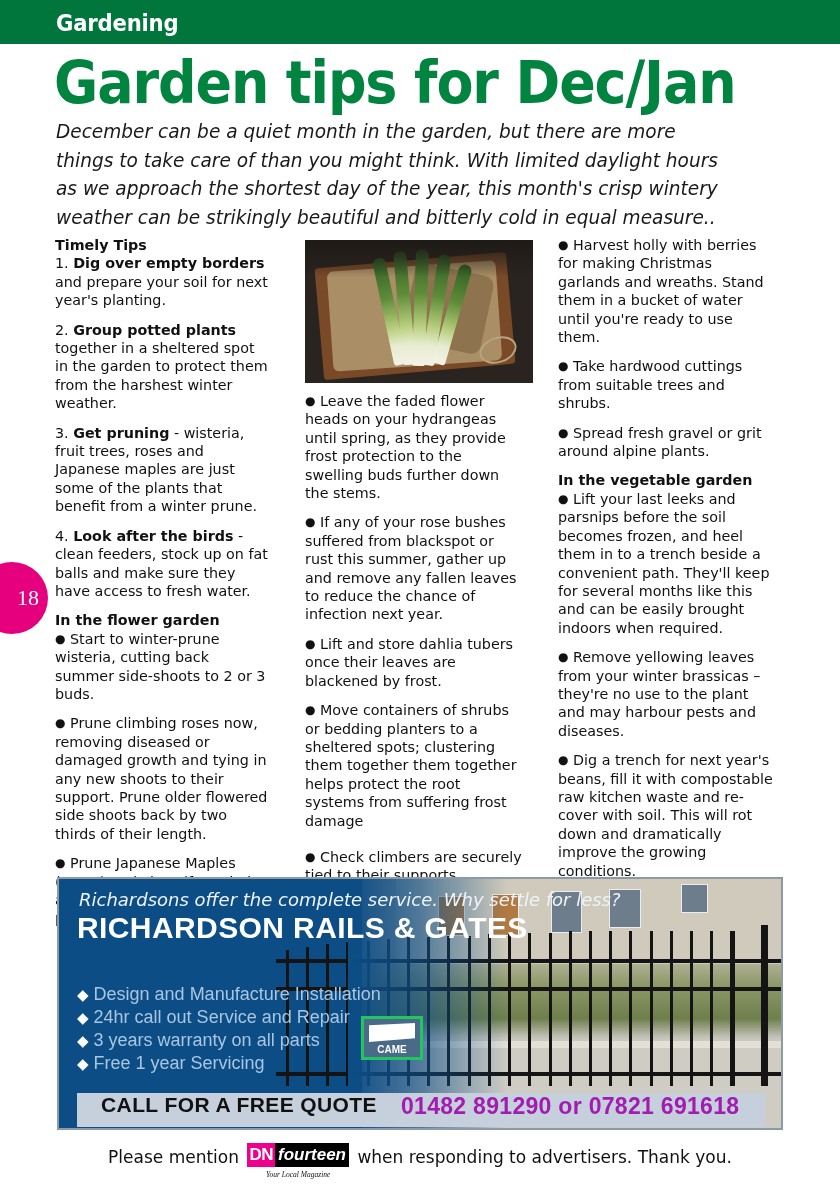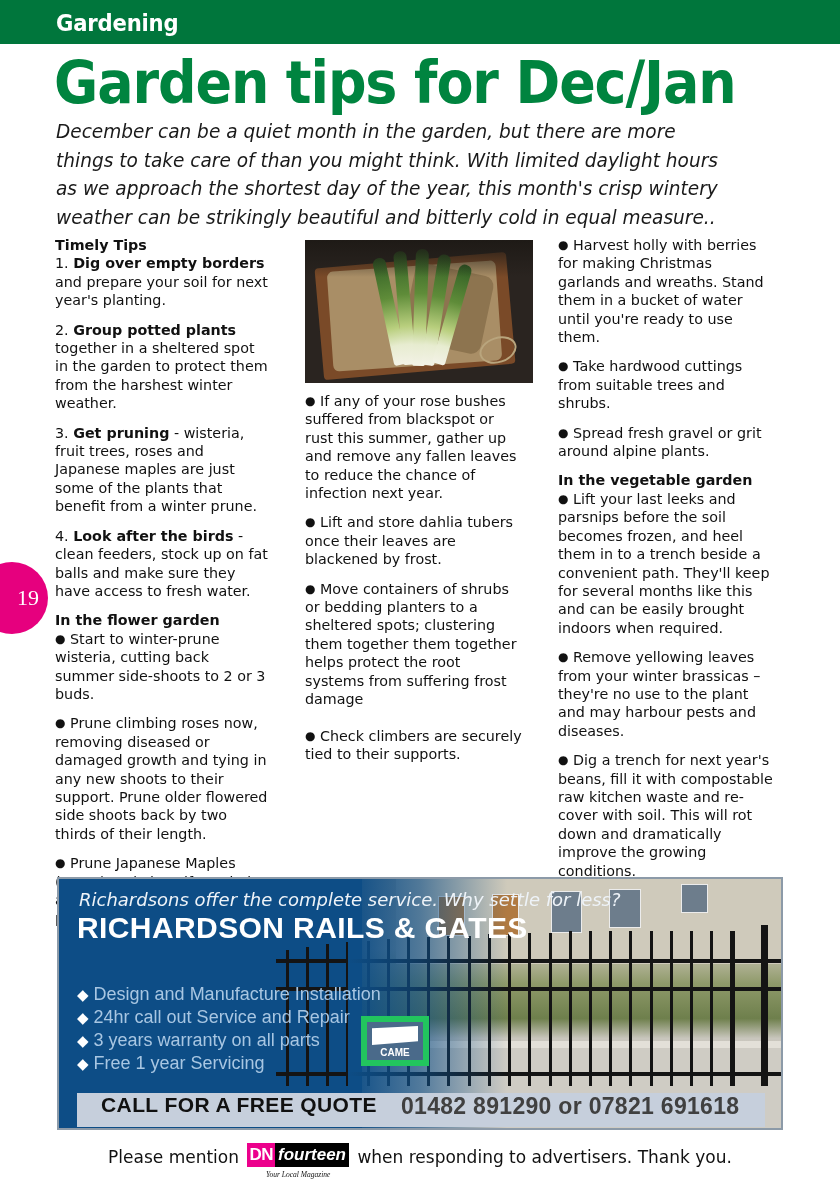--- a/index.html
+++ b/index.html
@@ -302,21 +302,21 @@
     white-space: nowrap;
   }
   .ad-bullets .dia { color: #ffffff; font-size: 15px; }
   .came-logo {
     position: absolute;
     left: 302px;
     top: 137px;
     width: 56px;
     height: 38px;
     background: #4a6a8a;
-    border: 6px solid #22c55e;
+    border: 3px solid #22c55e;
   }
   .came-logo .shape {
     position: absolute;
     left: 5px; top: 4px; width: 46px; height: 19px;
     background: #ffffff;
     clip-path: polygon(0 12%, 100% 0, 100% 80%, 0 100%);
   }
   .came-logo .word {
     position: absolute;
     left: 0; bottom: 2px; width: 100%;
@@ -338,21 +338,21 @@
   .ad-cta .cta-label {
     margin-left: 24px;
     color: #111111;
     font-size: 21px;
     font-weight: bold;
     font-family: "Liberation Sans", sans-serif;
     letter-spacing: 0.4px;
   }
   .ad-cta .cta-phone {
     margin-left: 24px;
-    color: #404040;
+    color: #a21caf;
     font-size: 23px;
     font-weight: bold;
     font-family: "Liberation Sans", sans-serif;
     letter-spacing: 0.3px;
   }
 
   
   .footer {
     position: absolute;
     left: 0;
@@ -411,21 +411,21 @@
 
 <div class="section-bar">
   <div class="label">Gardening</div>
 </div>
 
 <div class="headline">Garden tips for Dec/Jan</div>
 
 <div class="standfirst">December can be a quiet month in the garden, but there are more things to take care of than you might think. With limited daylight hours as we approach the shortest day of the year, this month's crisp wintery weather can be strikingly beautiful and bitterly cold in equal measure..</div>
 
 <div class="page-badge">
-  <div class="num">19</div>
+  <div class="num">18</div>
 </div>
 
 <div class="photo">
   <div class="board"></div>
   <div class="burlap"></div>
   <div class="burlap2"></div>
   <div class="leek" style="left:34%;height:76%;transform:rotate(-12deg);"></div>
   <div class="leek" style="left:41%;height:80%;transform:rotate(-5deg);"></div>
   <div class="leek" style="left:48%;height:82%;transform:rotate(2deg);"></div>
   <div class="leek" style="left:55%;height:78%;transform:rotate(9deg);"></div>
@@ -460,20 +460,24 @@
       <span class="bullet-dot">●</span>
       <span>Prune climbing roses now, removing diseased or damaged growth and tying in any new shoots to their support. Prune older flowered side shoots back by two thirds of their length.</span>
     </div>
     <div class="para">
       <span class="bullet-dot">●</span>
       <span>Prune Japanese Maples (Acers) and vines if needed, as they will bleed sap if pruning is done any later.</span>
     </div>
   </div>
 
   <div class="col col-2" style="padding-top:156px;">
+    <div class="para">
+      <span class="bullet-dot">●</span>
+      <span>Leave the faded flower heads on your hydrangeas until spring, as they provide frost protection to the swelling buds further down the stems.</span>
+    </div>
     <div class="para">
       <span class="bullet-dot">●</span>
       <span>If any of your rose bushes suffered from blackspot or rust this summer, gather up and remove any fallen leaves to reduce the chance of infection next year.</span>
     </div>
     <div class="para">
       <span class="bullet-dot">●</span>
       <span>Lift and store dahlia tubers once their leaves are blackened by frost.</span>
     </div>
     <div class="para">
       <span class="bullet-dot">●</span>

